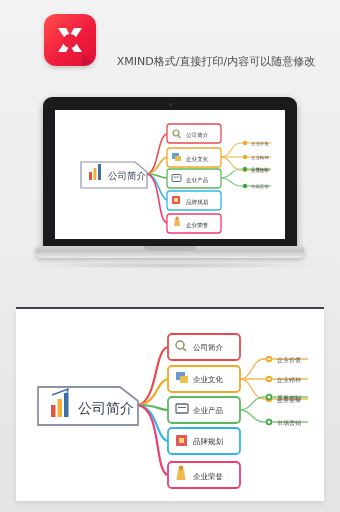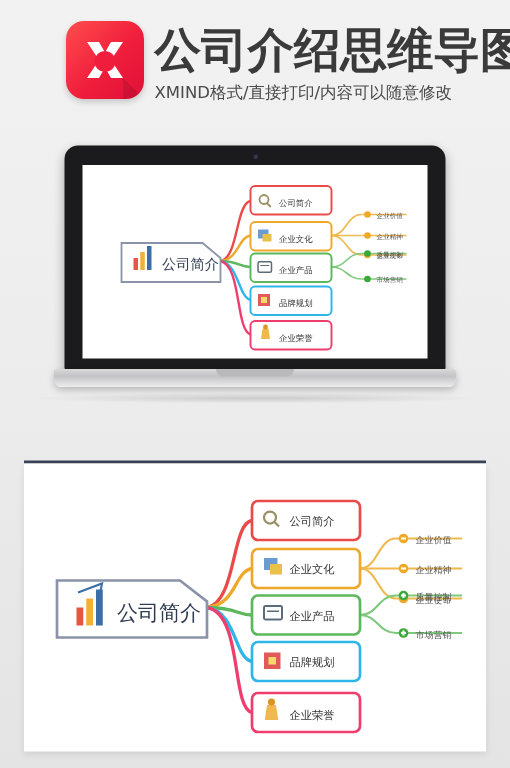--- a/index.html
+++ b/index.html
@@ -14,21 +14,21 @@
   
   .header{position:absolute;left:0;top:0;width:340px;height:80px;}
   .logo{position:absolute;left:44px;top:14px;width:52px;height:52px;border-radius:12px;
     background:linear-gradient(135deg,#ff4d4d 0%,#f01e3c 55%,#e01038 100%);
     box-shadow:0 2px 4px rgba(0,0,0,.18);overflow:hidden;}
   .logo .glyph{position:absolute;left:0;top:0;width:52px;height:52px;}
   .title{position:absolute;left:103px;top:16px;width:226px;height:36px;
     font-size:31px;line-height:36px;font-weight:bold;color:#3a3a3a;letter-spacing:0px;
     white-space:nowrap;}
   .subtitle{position:absolute;left:103px;top:54px;width:226px;
-    font-size:11px;line-height:15px;color:#4a4a4a;white-space:nowrap;}
+    text-align:center;font-size:11px;line-height:15px;color:#4a4a4a;white-space:nowrap;}
 
   
   .laptop{position:absolute;left:36px;top:97px;width:268px;height:160px;}
   .lid{position:absolute;left:7px;top:0;width:254px;height:152px;
     background:#1b1b1d;border-radius:9px 9px 4px 4px;
     box-shadow:0 3px 7px rgba(0,0,0,.30);}
   .cam{position:absolute;left:50%;top:6px;width:3px;height:3px;margin-left:-1.5px;
     background:#3b3550;border-radius:50%;}
   .screen{position:absolute;left:12px;top:13px;width:230px;height:129px;background:#fff;overflow:hidden;}
   .base{position:absolute;left:0;top:149px;width:268px;height:12px;
@@ -54,21 +54,20 @@
 <div class="page">
 
   <div class="header">
     <div class="logo">
       <svg class="glyph" viewBox="0 0 52 52">
         <path d="M14 14 L22 14 L26 21 L30 14 L38 14 L30 26 L38 38 L30 38 L26 31 L22 38 L14 38 L22 26 Z" fill="#ffffff"></path>
         <path d="M26 20 a7 7 0 0 1 7 7 a7 7 0 0 1 -7 7 a7 7 0 0 1 -7 -7 a7 7 0 0 1 7 -7 Z" fill="#f01e3c"></path>
         <path d="M38 38 L52 52 L38 52 Z" fill="rgba(0,0,0,0.10)"></path>
       </svg>
     </div>
-    <div class="title">公司介绍思维导图</div>
     <div class="subtitle">XMIND格式/直接打印/内容可以随意修改</div>
   </div>
 
   <div class="laptop">
     <div class="lid">
       <div class="cam"></div>
       <div class="screen">
 
         <div class="map">
           <svg width="230" height="129" viewBox="0 0 230 129">

